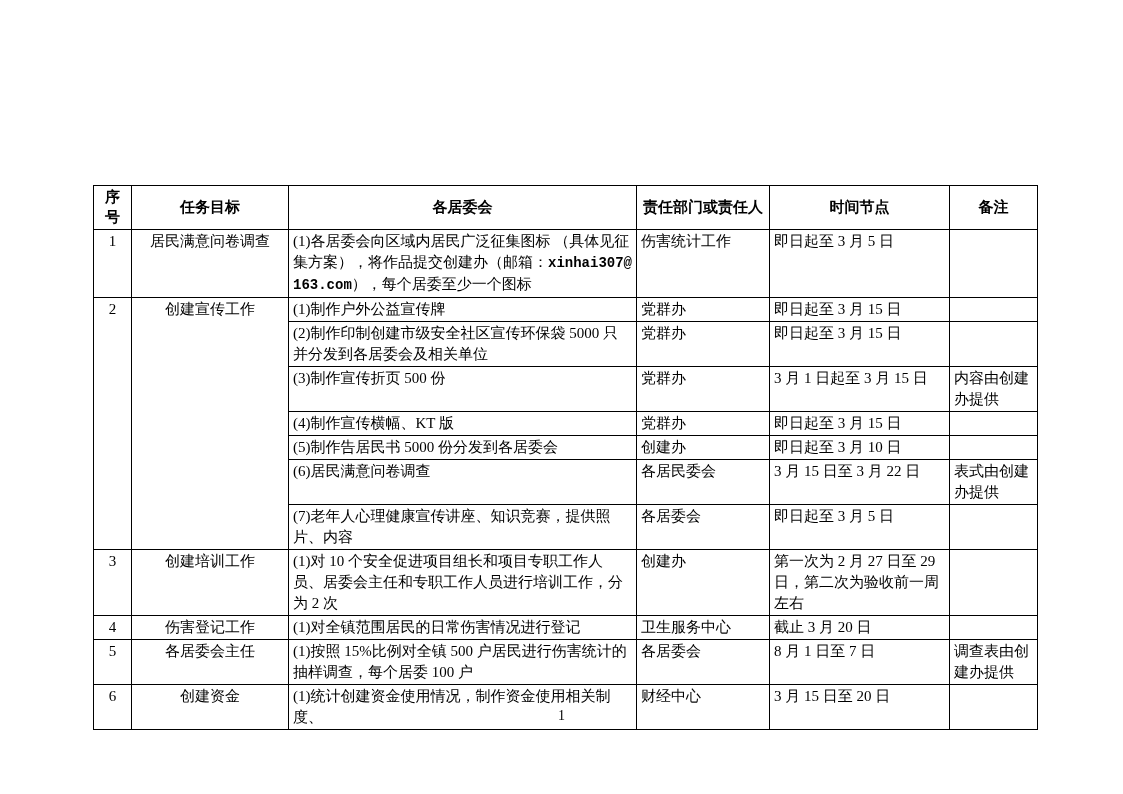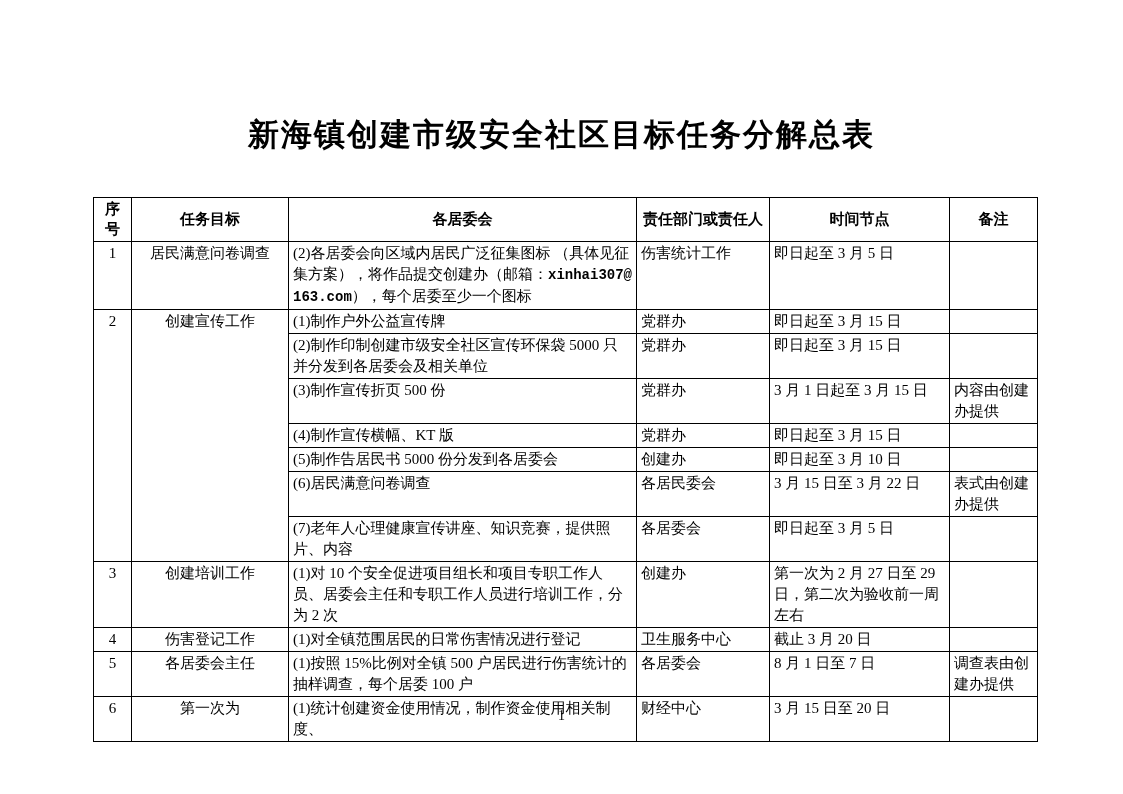--- a/index.html
+++ b/index.html
@@ -23,21 +23,21 @@
     width: 100%;
     text-align: center;
     font-size: 31px;
     font-weight: bold;
     letter-spacing: 2px;
     white-space: nowrap;
   }
   table.task-table {
     position: absolute;
     left: 93px;
-    top: 197px;
+    top: 185px;
     width: 944px;
     border-collapse: collapse;
     table-layout: fixed;
     border-radius: 11px;
   }
   table.task-table th,
   table.task-table td {
     border: 1px solid #000000;
     font-size: 15px;
     line-height: 21px;
@@ -73,21 +73,20 @@
     width: 100%;
     text-align: center;
     font-size: 14px;
   }
 </style>
 </head>
 <body>
 
 <div class="page">
 
-  <div class="doc-title">新海镇创建市级安全社区目标任务分解总表</div>
 
   <table class="task-table">
     <colgroup>
       <col style="width:38px">
       <col style="width:157px">
       <col style="width:348px">
       <col style="width:133px">
       <col style="width:180px">
       <col style="width:88px">
     </colgroup>
@@ -98,21 +97,21 @@
       <th>任务目标</th>
       <th>各居委会</th>
       <th>责任部门或责任人</th>
       <th>时间节点</th>
       <th>备注</th>
     </tr>
 
     <tr style="height:60px">
       <td class="cell-no">1</td>
       <td class="cell-goal">居民满意问卷调查</td>
-      <td class="cell-content"><span>(2)各居委会向区域内居民广泛征集图标 （具体见征集方案），将作品提交创建办（邮箱：</span><span class="email">xinhai307@163.com</span><span>），每个居委至少一个图标</span></td>
+      <td class="cell-content"><span>(1)各居委会向区域内居民广泛征集图标 （具体见征集方案），将作品提交创建办（邮箱：</span><span class="email">xinhai307@163.com</span><span>），每个居委至少一个图标</span></td>
       <td class="cell-dept">伤害统计工作</td>
       <td class="cell-time">即日起至 3 月 5 日</td>
       <td class="cell-remark"></td>
     </tr>
 
     <tr style="height:21px">
       <td class="cell-no" rowspan="7">2</td>
       <td class="cell-goal" rowspan="7">创建宣传工作</td>
       <td class="cell-content">(1)制作户外公益宣传牌</td>
       <td class="cell-dept">党群办</td>
@@ -178,21 +177,21 @@
       <td class="cell-no">5</td>
       <td class="cell-goal">各居委会主任</td>
       <td class="cell-content">(1)按照 15%比例对全镇 500 户居民进行伤害统计的抽样调查，每个居委 100 户</td>
       <td class="cell-dept">各居委会</td>
       <td class="cell-time">8 月 1 日至 7 日</td>
       <td class="cell-remark">调查表由创建办提供</td>
     </tr>
 
     <tr style="height:22px">
       <td class="cell-no">6</td>
-      <td class="cell-goal">第一次为</td>
+      <td class="cell-goal">创建资金</td>
       <td class="cell-content">(1)统计创建资金使用情况，制作资金使用相关制度、</td>
       <td class="cell-dept">财经中心</td>
       <td class="cell-time">3 月 15 日至 20 日</td>
       <td class="cell-remark"></td>
     </tr>
   </tbody>
     </table>
 
   <div class="page-num">1</div>
 

